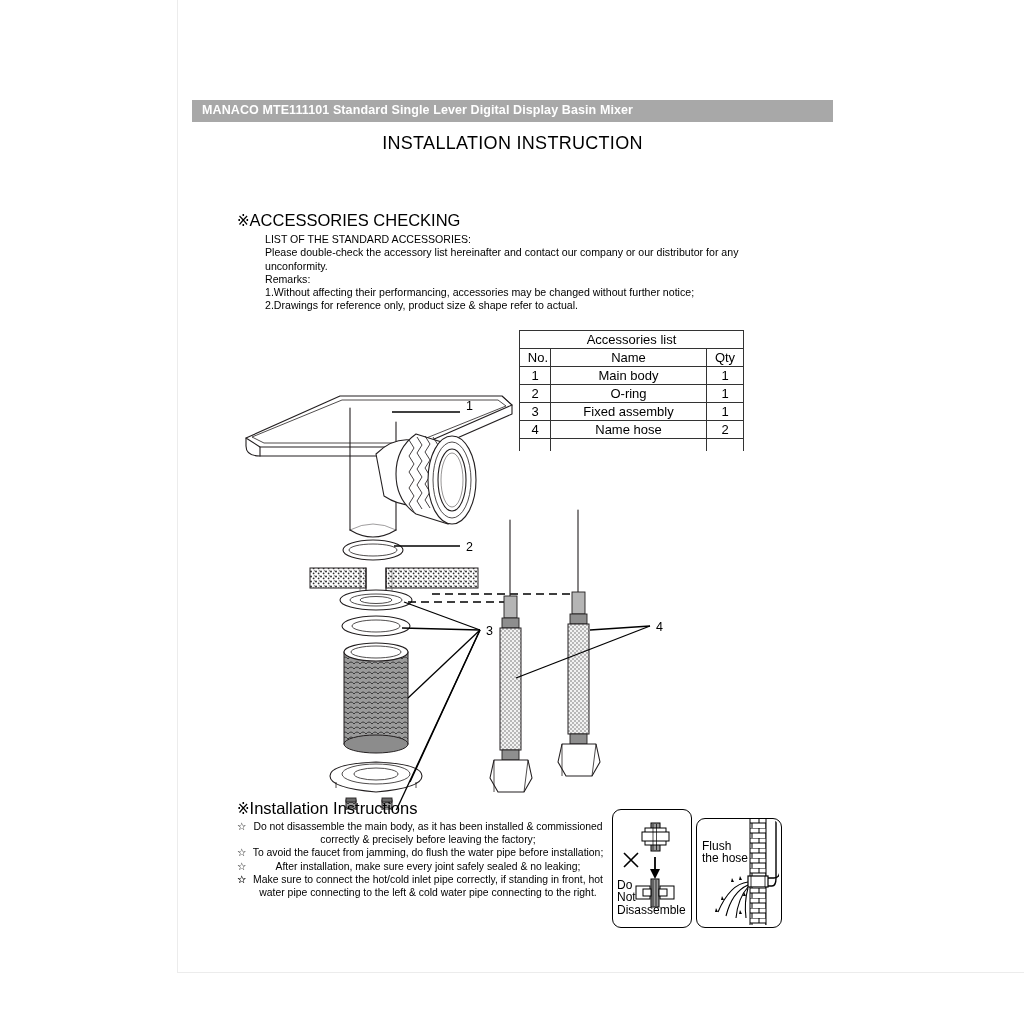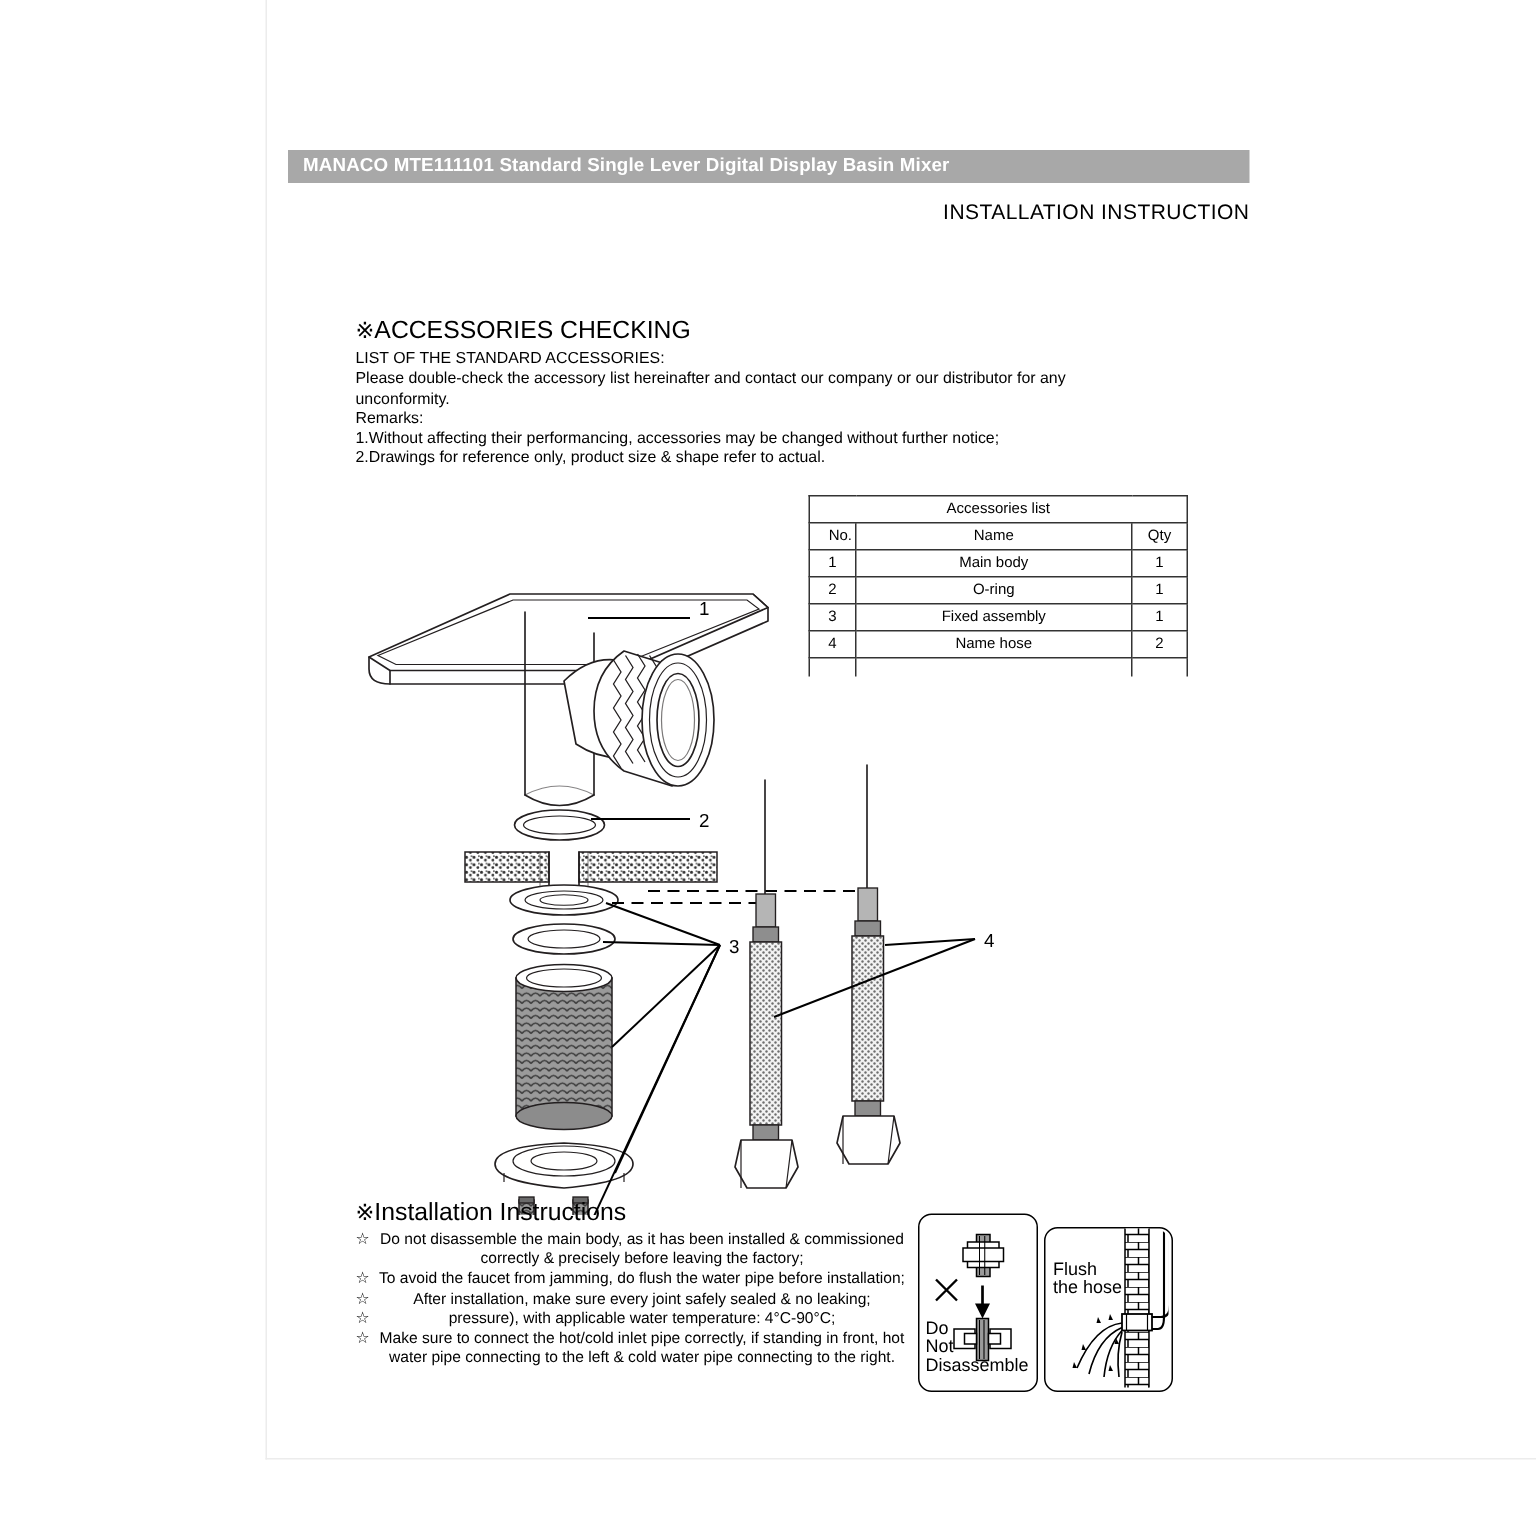--- a/index.html
+++ b/index.html
@@ -11,37 +11,37 @@
   
   .sheet-edge{position:absolute;background:#ececec;}
   #sheet-left{left:177px;top:0;width:1px;height:973px;}
   #sheet-bottom{left:177px;top:972px;width:847px;height:1px;}
 
   
   #title-bar{position:absolute;left:192px;top:100px;width:641px;height:22px;
              background:#a8a8a8;}
   #title-bar span{position:absolute;left:10px;top:3px;font-size:12.5px;
                   font-weight:bold;color:#ffffff;letter-spacing:.1px;white-space:nowrap;}
-  #doc-title{position:absolute;left:192px;top:133px;width:641px;text-align:right;
-             font-size:14px;letter-spacing:.3px;}
+  #doc-title{position:absolute;left:192px;top:133px;width:641px;text-align:center;
+             font-size:18px;letter-spacing:.3px;}
 
   
   .sec-head{position:absolute;font-size:16.5px;white-space:nowrap;}
   .sec-head .mark{font-size:15px;}
   #acc-head{left:237px;top:211px;}
   #inst-head{left:237px;top:799px;}
 
   
   .copy{position:absolute;font-size:10.6px;line-height:13.3px;}
   #acc-copy{left:237px;top:233px;width:520px;}
-  #acc-copy div{white-space:pre-wrap;}
-
-  
-  #acc-table{position:absolute;left:539px;top:330px;width:253px;
-             border-collapse:collapse;font-size:10px;}
+  #acc-copy div{white-space:pre-wrap;margin-left:28px;}
+
+  
+  #acc-table{position:absolute;left:519px;top:330px;width:225px;
+             border-collapse:collapse;font-size:13px;}
   #acc-table td,#acc-table th{border:1px solid #333;padding:1px 2px;
              text-align:center;font-weight:normal;height:15px;}
   #acc-table .c-no{width:26px;text-align:right;}
   #acc-table .c-qty{width:32px;}
   #acc-table tr.last td{border-bottom:1px solid #333;}
   #acc-table .pad td{height:10px;border-top:1px solid #333;border-bottom:none;}
 
   
   #inst-list{position:absolute;left:237px;top:820px;width:370px;
              font-size:10.4px;line-height:13.2px;}
@@ -293,21 +293,20 @@
     <div class="li">
       <span class="star">☆</span>
       <span class="txt">To avoid the faucet from jamming, do flush the water pipe before installation;</span>
     </div>
     <div class="li">
       <span class="star">☆</span>
       <span class="txt">After installation, make sure every joint safely sealed &amp; no leaking;</span>
     </div>
     <div class="li">
       <span class="star">☆</span>
-      <span class="txt cont">pressure), with applicable water temperature: 4°C-90°C;</span>
     </div>
     <div class="li">
       <span class="star">☆</span>
       <span class="txt">Make sure to connect the hot/cold inlet pipe correctly, if standing in front, hot</span>
       <span class="txt cont">water pipe connecting to the left &amp; cold water pipe connecting to the right.</span>
     </div>
   </div>
 
   <div class="wbox" id="box-nodis"></div>
   <svg style="position:absolute;left:612px;top:809px;" width="78" height="117" viewBox="0 0 78 117">

